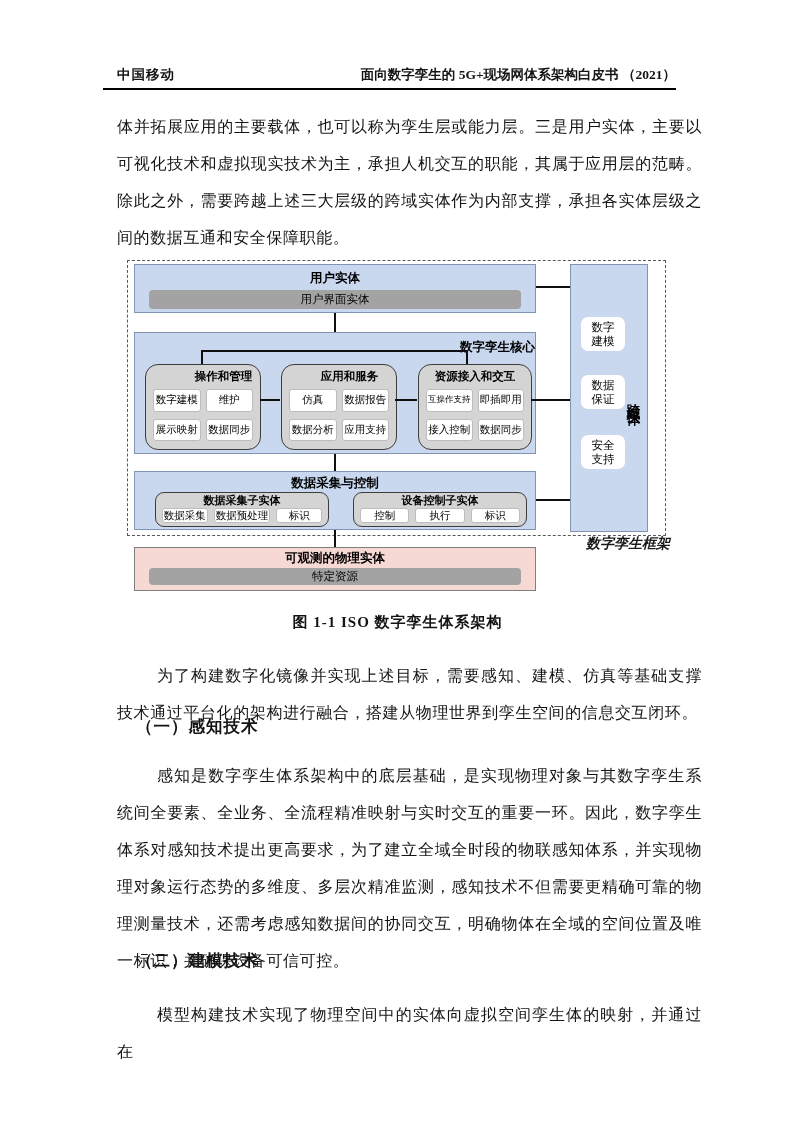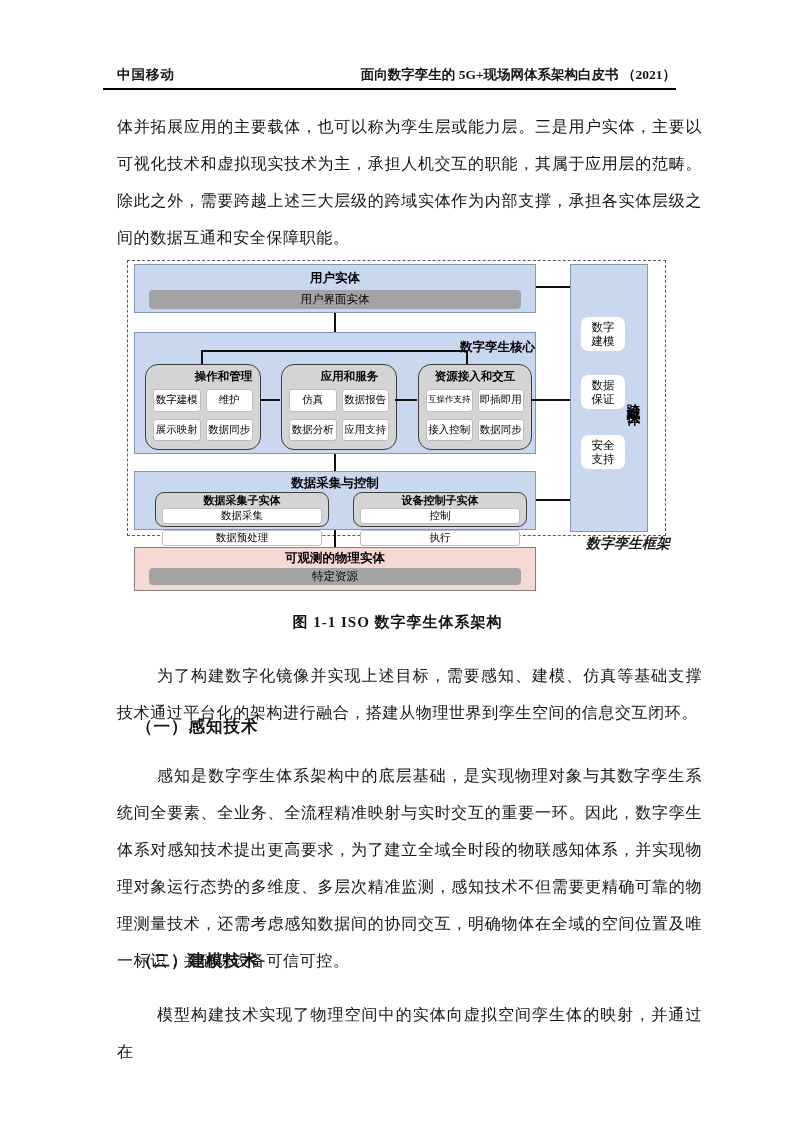--- a/index.html
+++ b/index.html
@@ -49,21 +49,21 @@
   .cell{background:#ffffff;border:1px solid #bdbdbd;border-radius:3px;display:flex;
         align-items:center;justify-content:center;font-size:10.5px;white-space:nowrap;}
   .g2 .gcells .cell:nth-child(1){font-size:8.5px;}
 
   .dc{left:7px;top:213px;width:402px;height:59px;}
   .dc .btitle{margin-top:3px;}
   .dgroup{position:absolute;top:20px;width:174px;height:35px;background:#d4d4d4;
           border:1.5px solid #3d3d3d;border-radius:9px;box-sizing:border-box;}
   .d0{left:20px;} .d1{left:218px;}
   .dgroup .gtitle{font-size:11px;margin-top:1px;line-height:13px;}
-  .dcells{position:absolute;left:6px;right:6px;top:15px;bottom:3px;display:flex;gap:6px;flex-direction:column;}
+  .dcells{position:absolute;left:6px;right:6px;top:15px;bottom:3px;display:flex;gap:6px;}
   .dcell{background:#ffffff;border:1px solid #bdbdbd;border-radius:3px;flex:1;display:flex;
          align-items:center;justify-content:center;font-size:10.5px;white-space:nowrap;}
   .d0 .dcell:nth-child(2){flex:1.25;}
 
   .cross{left:443px;top:6px;width:78px;height:268px;}
   .chip{position:absolute;left:10px;width:44px;height:34px;background:#ffffff;border-radius:7px;
         display:flex;align-items:center;justify-content:center;}
   .chip span{display:block;width:26px;font-size:11.5px;line-height:14px;text-align:center;word-break:break-all;}
   .c0{top:52px;} .c1{top:110px;} .c2{top:170px;}
   .vlabel{position:absolute;right:5px;top:50%;transform:translateY(-50%);writing-mode:vertical-rl;

